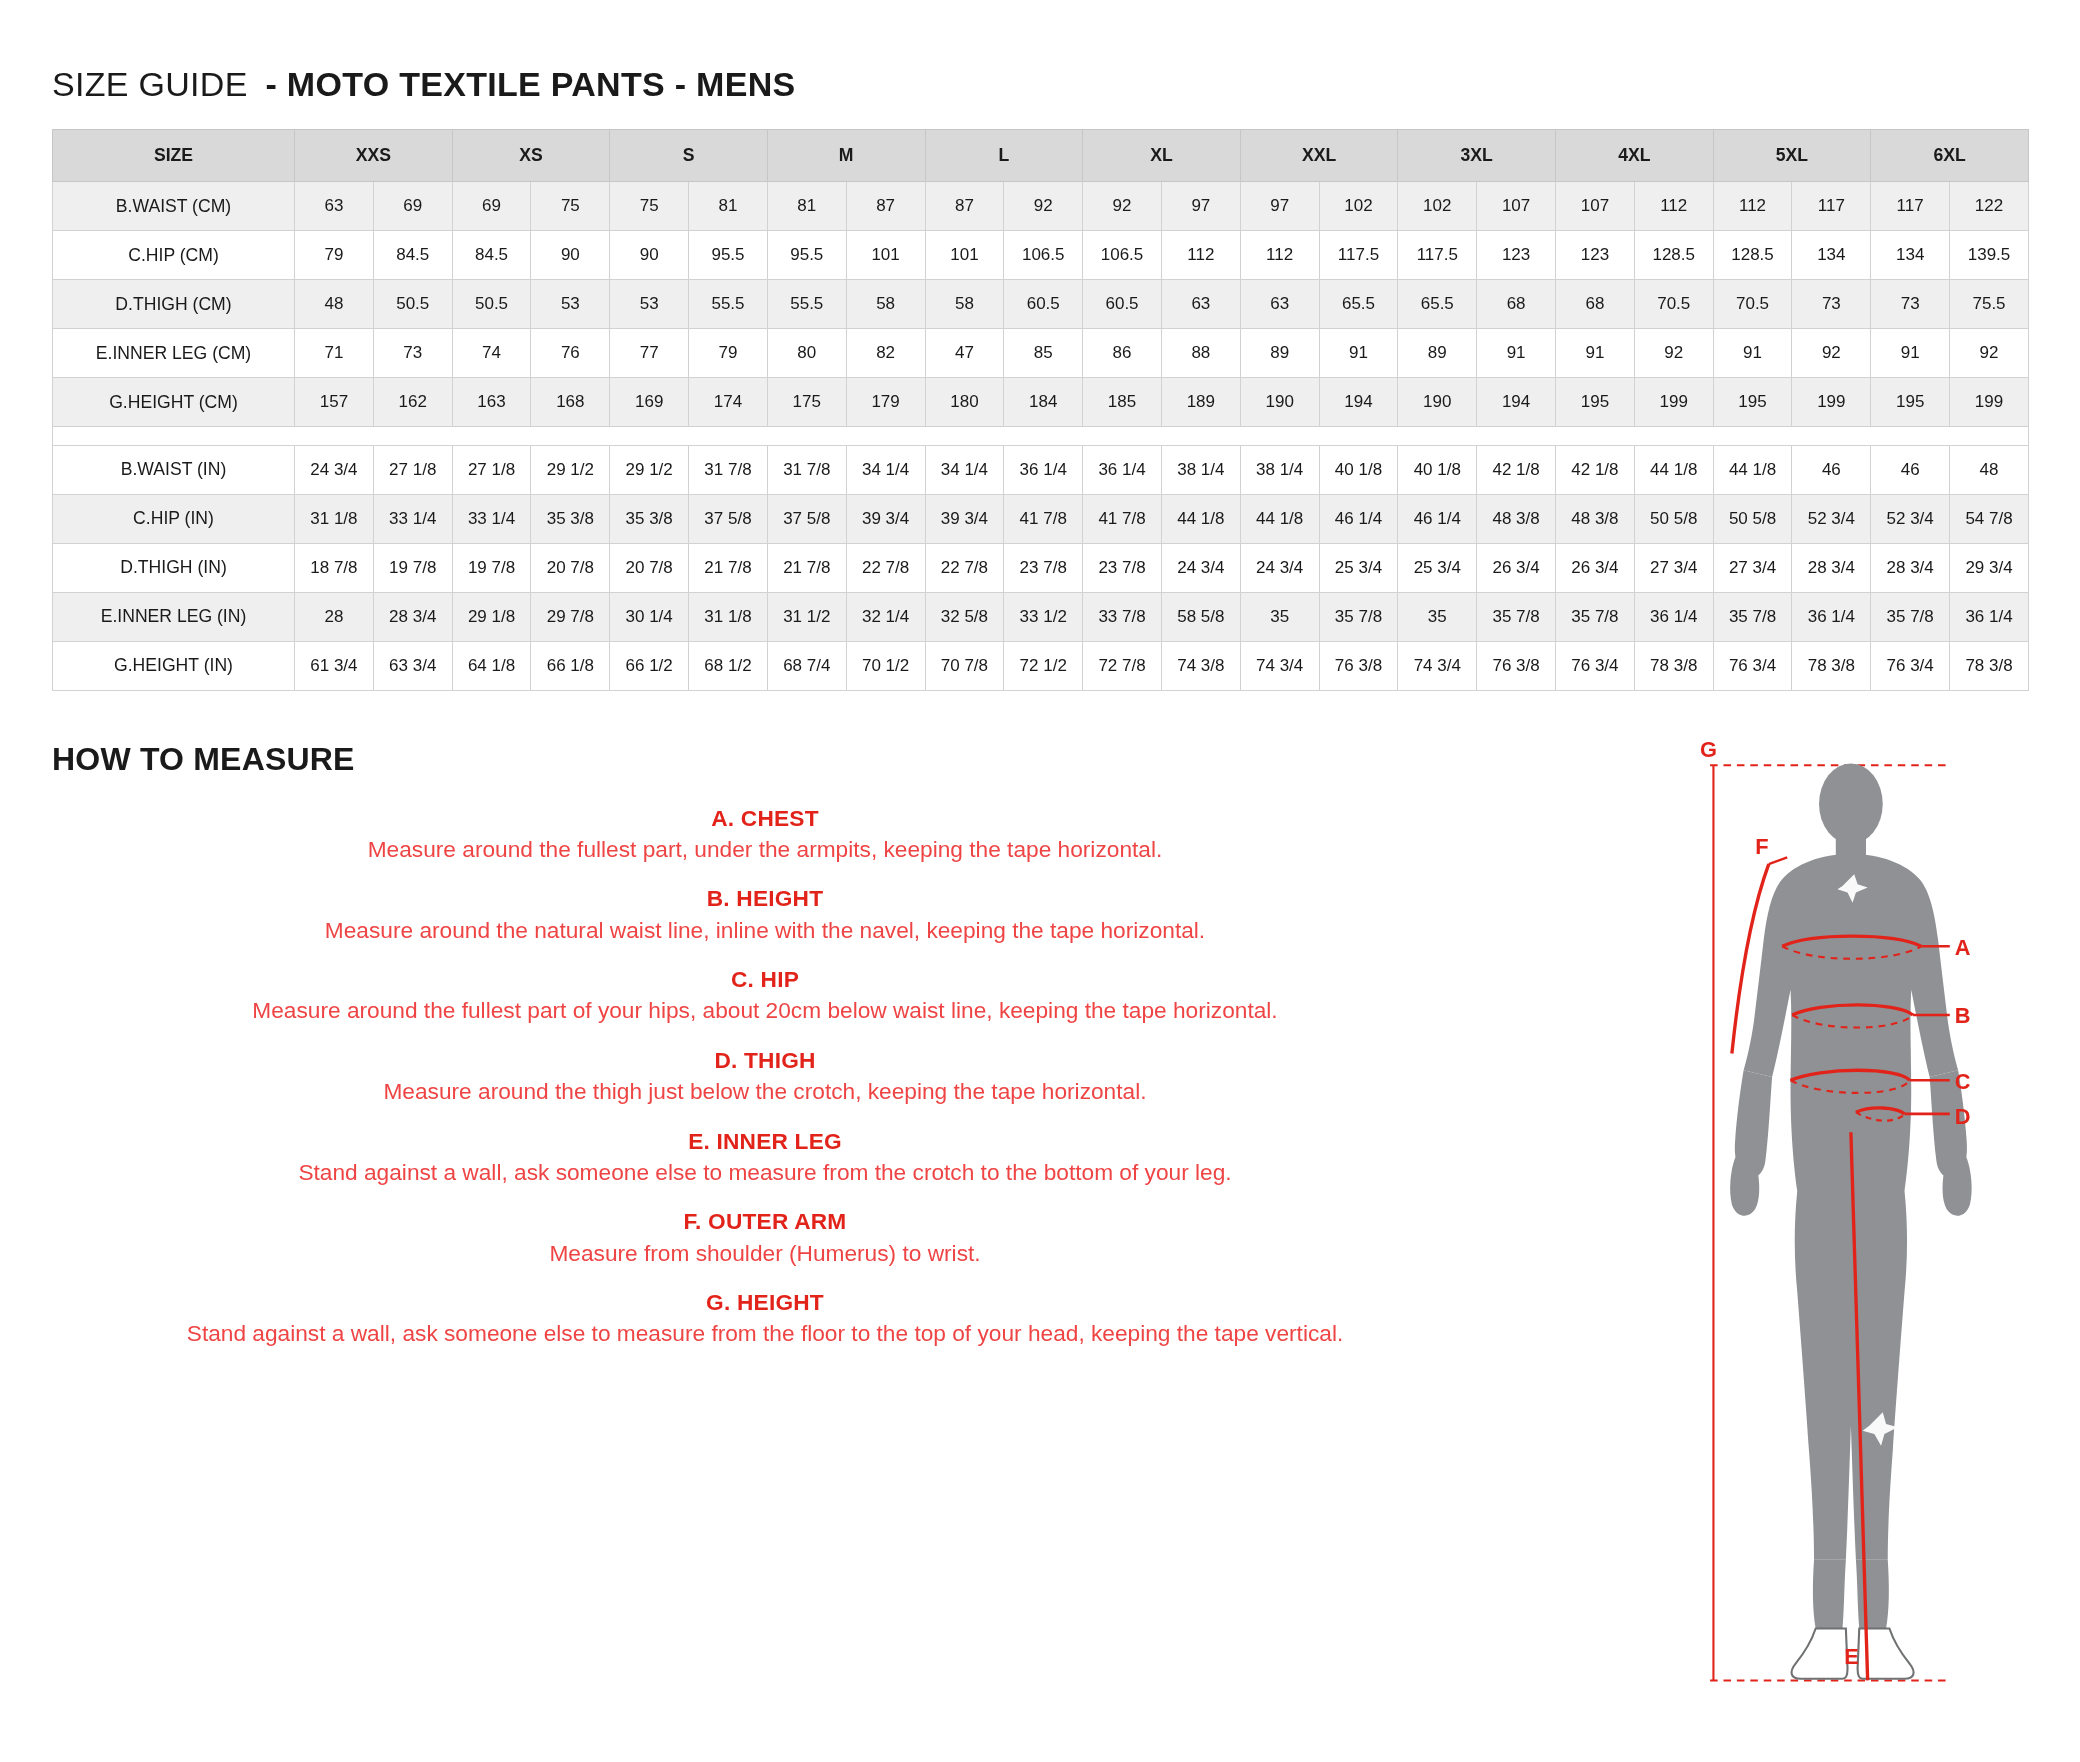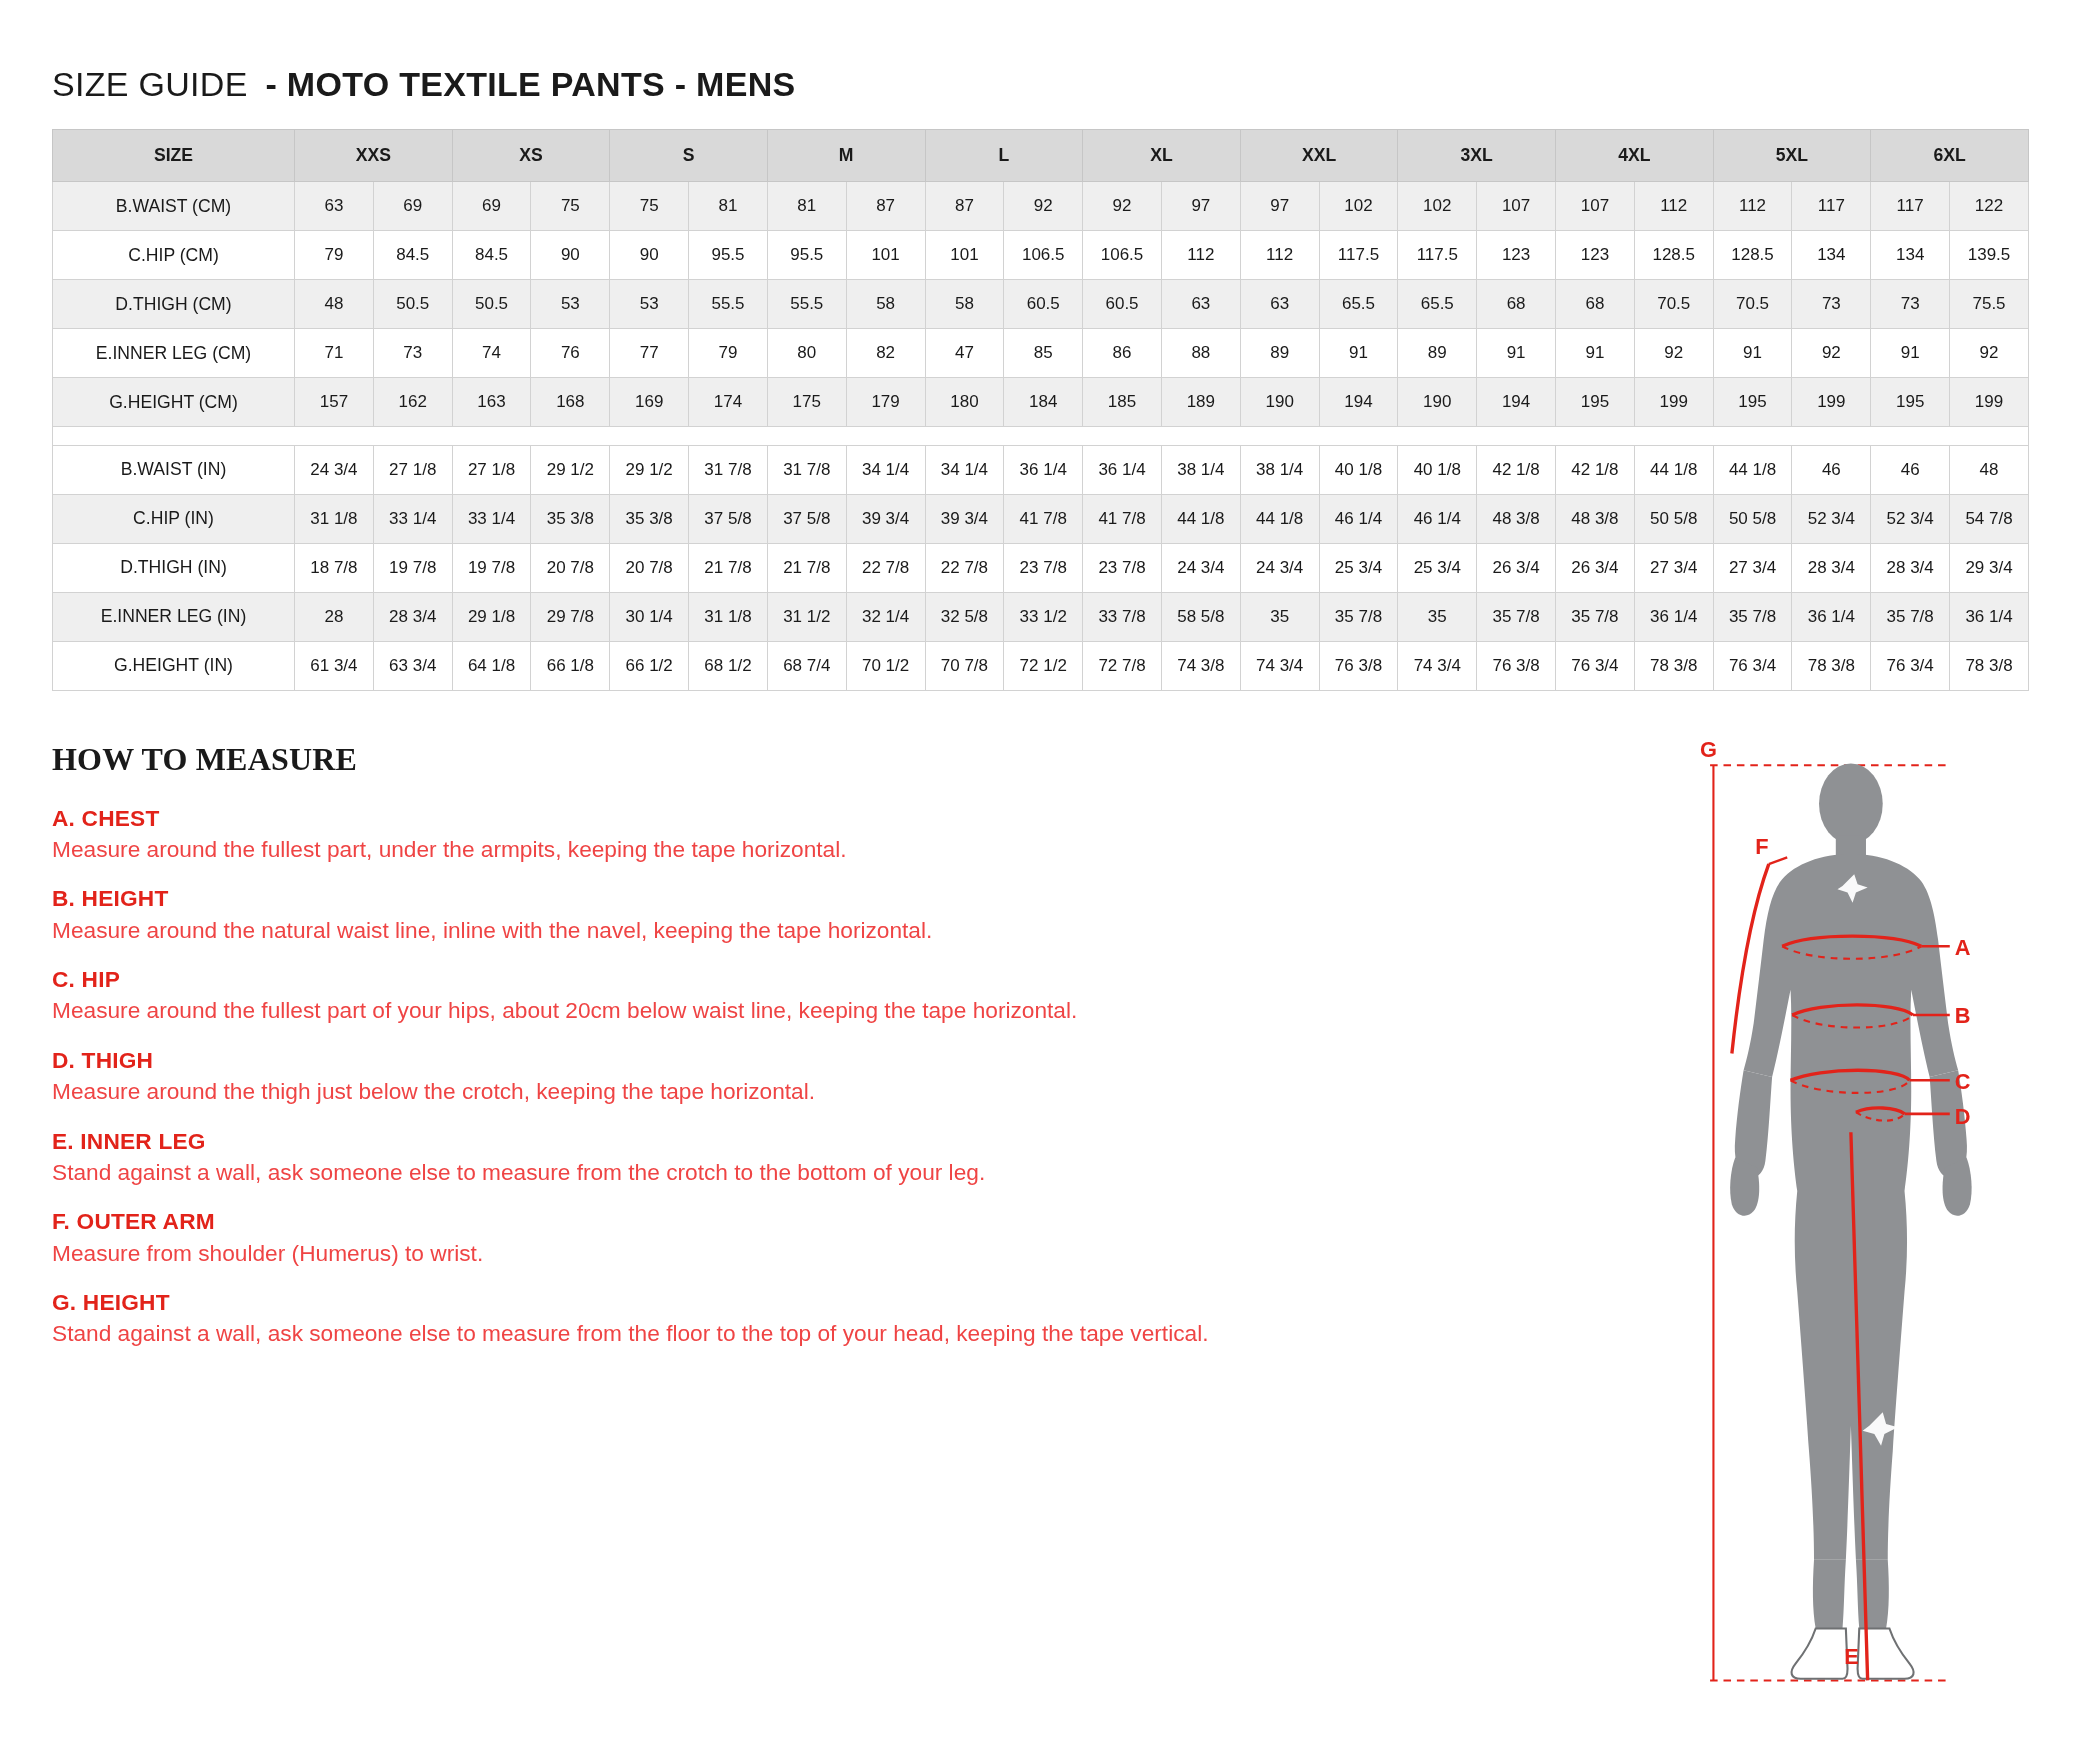--- a/index.html
+++ b/index.html
@@ -78,23 +78,22 @@
     border-bottom: 0.8px solid #d2d2d2;
   }
 
   
   .how-title {
     font-size: 32px;
     font-weight: 700;
     color: #1a1a1a;
     margin: 50px 0 27px 0;
     letter-spacing: 0.2px;
-    font-family: Liberation Serif, serif;
-  }
-  .measure-block { margin-bottom: 22px; max-width: 1426px; }
+  }
+  .measure-block { margin-bottom: 22px; max-width: 1426px; text-align: center; }
   .measure-head {
     color: #e2231a;
     font-weight: 700;
     font-size: 22.7px;
     letter-spacing: 0.2px;
     margin-bottom: 3.4px;
   }
   .measure-text {
     color: #ef4444;
     font-size: 22.7px;

